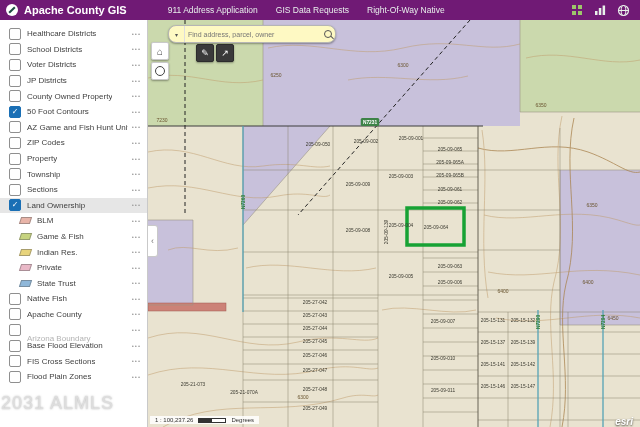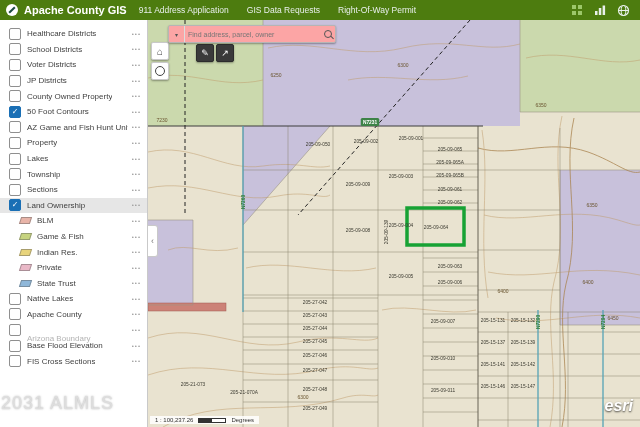--- a/index.html
+++ b/index.html
@@ -1,23 +1,23 @@
 <!DOCTYPE html>
 <html><head>
 <meta charset="utf-8">
 <style>
   html,body{margin:0;padding:0;background:#222;}
   .app{position:relative;width:640px;height:427px;overflow:hidden;font-family:"Liberation Sans",sans-serif;background:#fff;}
 
   
-  .topbar{position:absolute;left:0;top:0;width:640px;height:20px;background:#4d7c0f;display:flex;align-items:center;color:#fff;z-index:30;}
+  .topbar{position:absolute;left:0;top:0;width:640px;height:20px;background:#701a75;display:flex;align-items:center;color:#fff;z-index:30;}
   .logo{width:12px;height:12px;border-radius:50%;background:#fff;margin:0 6px 0 6px;position:relative;flex:0 0 auto;}
   .logo::after{content:"";position:absolute;left:2px;top:5px;width:8px;height:2px;background:#1c4b41;transform:rotate(-45deg);}
   .apptitle{font-size:11px;font-weight:bold;white-space:nowrap;}
-  .topnav{display:flex;align-items:flex-start;margin-left:12px;gap:18px;}
+  .topnav{display:flex;align-items:flex-start;margin-left:41px;gap:18px;}
   .navitem{font-size:8.5px;color:#e8efec;white-space:nowrap;cursor:pointer;}
   .topicons{margin-left:auto;display:flex;align-items:center;gap:11px;margin-right:10px;}
   .ticon{display:inline-flex;align-items:flex-end;}
 
   
   .sidebar{position:absolute;left:0;top:20px;width:148px;height:407px;background:#fff;border-right:1px solid #c9c9c9;overflow:hidden;z-index:10;padding-top:6px;box-sizing:border-box;}
   .srow{display:flex;align-items:center;height:15.6px;padding:0 6px 0 9px;box-sizing:border-box;}
   .srow.sel{background:#e6e6e6;}
   .srow.legend{padding-left:20px;}
   .cbox{width:10px;height:10px;border:1px solid #8f8f8f;border-radius:2px;background:#fff;flex:0 0 auto;font-size:8px;line-height:10px;text-align:center;color:#fff;}
@@ -26,51 +26,51 @@
   .slabel{font-size:8px;color:#3f3f3f;margin-left:6px;white-space:nowrap;overflow:hidden;}
   .slabel.dis{color:#b3b3b3;margin-top:17px;}
   .dots{margin-left:auto;font-size:6px;color:#9d9d9d;letter-spacing:1px;padding-left:4px;}
 
   
   .map{position:absolute;left:148px;top:20px;width:492px;height:407px;background:#e9e3d0;overflow:hidden;}
   .map svg{position:absolute;left:0;top:0;}
 
   .collapse{position:absolute;left:0;top:205px;width:9px;height:30px;background:#fff;border:1px solid #c9c9c9;border-left:none;border-radius:0 3px 3px 0;display:flex;align-items:center;justify-content:center;font-size:9px;color:#777;z-index:6;}
 
-  .searchbar{position:absolute;left:20px;top:5px;width:166px;height:16px;background:#fca5a5;border:1px solid #b5b5b5;border-radius:2px;display:flex;align-items:center;box-shadow:0 1px 2px rgba(0,0,0,.35);z-index:6;}
+  .searchbar{position:absolute;left:20px;top:5px;width:166px;height:16px;background:#fef9c3;border:1px solid #b5b5b5;border-radius:8px;display:flex;align-items:center;box-shadow:0 1px 2px rgba(0,0,0,.35);z-index:6;}
   .caretbtn{width:15px;height:100%;display:flex;align-items:center;justify-content:center;font-size:6px;color:#555;border-right:1px solid #ddd;}
   .searchbar input{flex:1;border:none;outline:none;font-size:7px;padding:0 3px;color:#333;font-family:"Liberation Sans",sans-serif;min-width:0;background:transparent;}
   .magwrap{width:15px;height:100%;display:flex;align-items:center;justify-content:center;}
   .mag{width:6px;height:6px;border:1.4px solid #555;border-radius:50%;position:relative;}
   .mag::after{content:"";position:absolute;width:4px;height:1.4px;background:#555;transform:rotate(45deg);right:-3px;bottom:-1px;}
 
   .sqbtn{position:absolute;width:16px;height:16px;border-radius:2px;display:flex;align-items:center;justify-content:center;box-shadow:0 1px 2px rgba(0,0,0,.35);z-index:6;}
   .sqbtn.light{background:#fff;border:1px solid #c9c9c9;color:#444;font-size:10px;}
   .sqbtn.dark{background:#3a3a3a;color:#fff;font-size:9px;border:1px solid #2c2c2c;}
   .loc{width:8px;height:8px;border:1.5px solid #444;border-radius:50%;}
 
   .scalebar{position:absolute;left:2px;bottom:3px;background:rgba(255,255,255,.85);display:flex;align-items:center;gap:5px;font-size:6px;color:#333;padding:1px 5px;z-index:6;}
   .sbar{width:26px;height:3px;border:1px solid #333;background:linear-gradient(to right,#333 0 50%,#fff 50% 100%);}
 
-  .esri{position:absolute;right:7px;bottom:12px;color:#fff;font-size:16px;font-weight:bold;font-style:italic;text-shadow:0 1px 2px rgba(0,0,0,.7);z-index:6;}
+  .esri{position:absolute;right:7px;bottom:0;color:#fff;font-size:10px;font-weight:bold;font-style:italic;text-shadow:0 1px 2px rgba(0,0,0,.7);z-index:6;}
 
   .watermark{position:absolute;left:1px;top:393px;z-index:40;font-size:18px;color:rgba(222,222,222,.92);text-shadow:0 0 2px rgba(110,110,110,.55);letter-spacing:1px;white-space:nowrap;}
 </style>
 </head>
 <body>
 
 <div class="app">
 
   <div class="topbar">
     <span class="logo"></span>
     <span class="apptitle">Apache County GIS</span>
     <span class="topnav" id="topnav">
         <span class="navitem">911 Address Application</span>
         <span class="navitem">GIS Data Requests</span>
-        <span class="navitem">Right-Of-Way Permit</span>
+        <span class="navitem">Right-Of-Way Native</span>
       </span>
     <span class="topicons">
       <span class="ticon">
         <svg width="12" height="12">
             <rect x="1" y="1" width="4" height="4" fill="#9dc76a"></rect>
             <rect x="7" y="1" width="4" height="4" fill="#9dc76a"></rect>
             <rect x="1" y="7" width="4" height="4" fill="#9dc76a"></rect>
             <rect x="7" y="7" width="4" height="4" fill="#9dc76a"></rect>
           </svg>
       </span>
@@ -122,26 +122,26 @@
         <span class="slabel">50 Foot Contours</span>
         <span class="dots">•••</span>
       </div>
       <div class="srow">
         <span class="cbox"></span>
         <span class="slabel">AZ Game and Fish Hunt Units</span>
         <span class="dots">•••</span>
       </div>
       <div class="srow">
         <span class="cbox"></span>
+        <span class="slabel">ZIP Codes</span>
+        <span class="dots">•••</span>
+      </div>
+      <div class="srow">
+        <span class="cbox"></span>
         <span class="slabel">Property</span>
-        <span class="dots">•••</span>
-      </div>
-      <div class="srow">
-        <span class="cbox"></span>
-        <span class="slabel">Lakes</span>
         <span class="dots">•••</span>
       </div>
       <div class="srow">
         <span class="cbox"></span>
         <span class="slabel">Township</span>
         <span class="dots">•••</span>
       </div>
       <div class="srow">
         <span class="cbox"></span>
         <span class="slabel">Sections</span>
@@ -172,41 +172,46 @@
         <span class="slabel">Private</span>
         <span class="dots">•••</span>
       </div>
       <div class="srow legend">
         <span class="swatch" style="background: rgb(143, 183, 217);"></span>
         <span class="slabel">State Trust</span>
         <span class="dots">•••</span>
       </div>
       <div class="srow">
         <span class="cbox"></span>
-        <span class="slabel">Native Lakes</span>
+        <span class="slabel">Native Fish</span>
         <span class="dots">•••</span>
       </div>
       <div class="srow">
         <span class="cbox"></span>
         <span class="slabel">Apache County</span>
         <span class="dots">•••</span>
       </div>
       <div class="srow">
         <span class="cbox"></span>
         <span class="slabel dis">Arizona Boundary</span>
         <span class="dots">•••</span>
       </div>
       <div class="srow">
         <span class="cbox"></span>
         <span class="slabel">Base Flood Elevation</span>
         <span class="dots">•••</span>
       </div>
       <div class="srow">
         <span class="cbox"></span>
         <span class="slabel">FIS Cross Sections</span>
+        <span class="dots">•••</span>
+      </div>
+      <div class="srow">
+        <span class="cbox"></span>
+        <span class="slabel">Flood Plain Zones</span>
         <span class="dots">•••</span>
       </div>
     </div>
 
   <div class="map">
     <svg id="map-svg" width="492" height="407" viewBox="0 0 492 407">
 
       <g>
         <rect x="0" y="0" width="492" height="407" fill="#e9e3d0"></rect>
         <rect x="0" y="0" width="115" height="106" fill="#cbd9ad"></rect>

